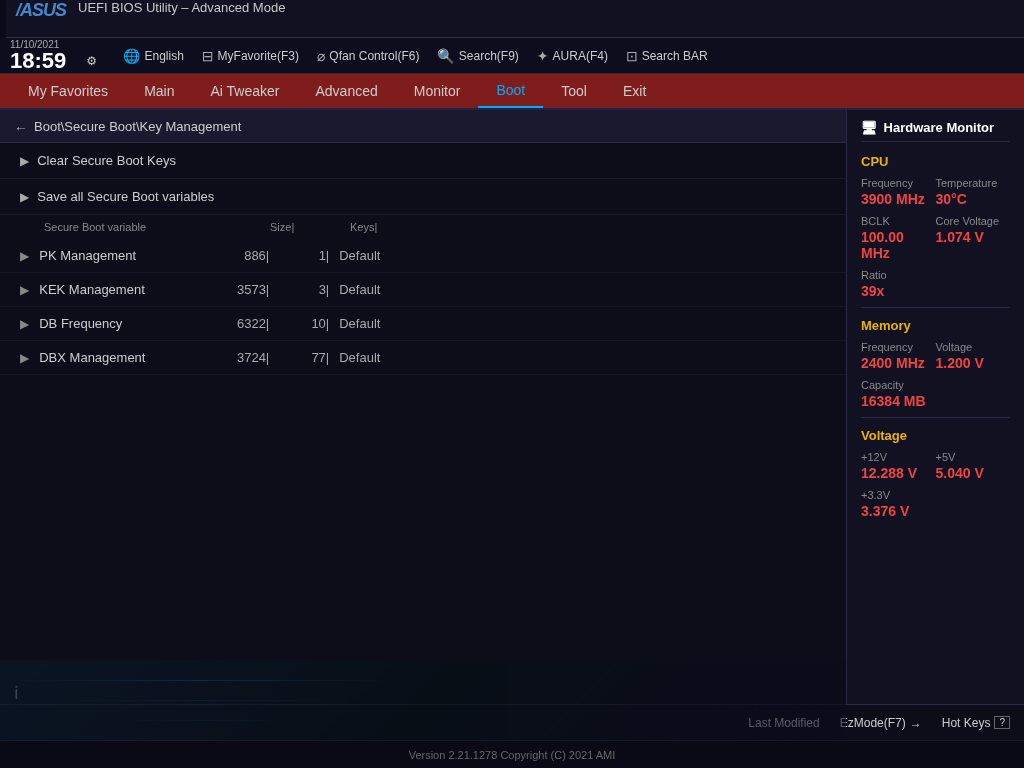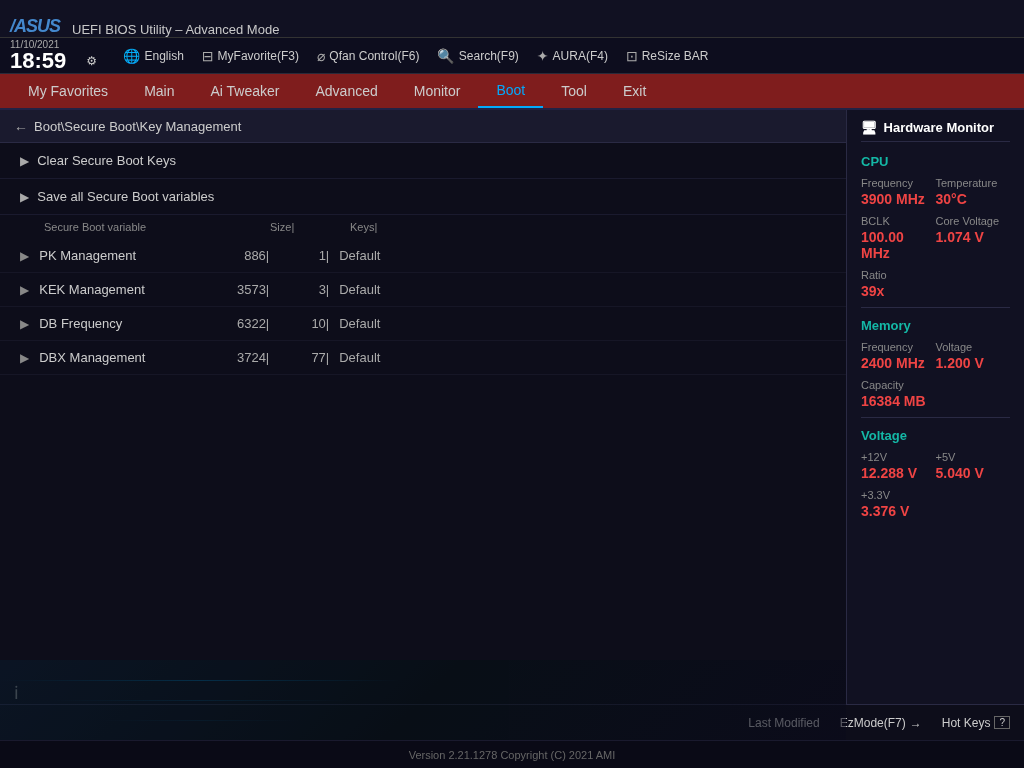--- a/index.html
+++ b/index.html
@@ -10,25 +10,26 @@
       color: #c8c8c8;
       font-family: 'Segoe UI', Arial, sans-serif;
       font-size: 13px;
       overflow: hidden;
       position: relative;
     }
 
     
     #header {
       display: flex;
-      align-items: flex-end;
+      align-items: flex-start;
       background: #111122;
       height: 38px;
       padding: 0 10px;
       border-bottom: 1px solid #333;
+      margin-left: 6px;
     }
     #asus-logo {
       color: #4488cc;
       font-weight: bold;
       font-size: 18px;
       margin-right: 12px;
       font-style: italic;
       letter-spacing: -1px;
     }
 
@@ -166,21 +167,21 @@
       font-size: 13px;
       font-weight: bold;
       margin-bottom: 12px;
       display: flex;
       align-items: center;
       gap: 6px;
       padding-bottom: 6px;
       border-bottom: 1px solid #2a2a44;
     }
     .hw-section-title {
-      color: #14b8a6;
+      color: #eab308;
       font-size: 13px;
       font-weight: bold;
       margin: 10px 0 8px 0;
     }
     .hw-row {
       display: flex;
       justify-content: space-between;
       margin-bottom: 8px;
     }
     .hw-label { color: #888; font-size: 11px; }
@@ -283,21 +284,21 @@
   <div class="status-item">
     <span class="status-icon">🔍</span>
     <span>Search(F9)</span>
   </div>
   <div class="status-item">
     <span class="status-icon">✦</span>
     <span>AURA(F4)</span>
   </div>
   <div class="status-item">
     <span class="status-icon">⊡</span>
-    <span>ReSize BAR</span>
+    <span>Search BAR</span>
   </div>
 </div>
 
 <div id="navbar">
   <div class="nav-item">My Favorites</div>
   <div class="nav-item">Main</div>
   <div class="nav-item">Ai Tweaker</div>
   <div class="nav-item">Advanced</div>
   <div class="nav-item">Monitor</div>
   <div class="nav-item active">Boot</div>

